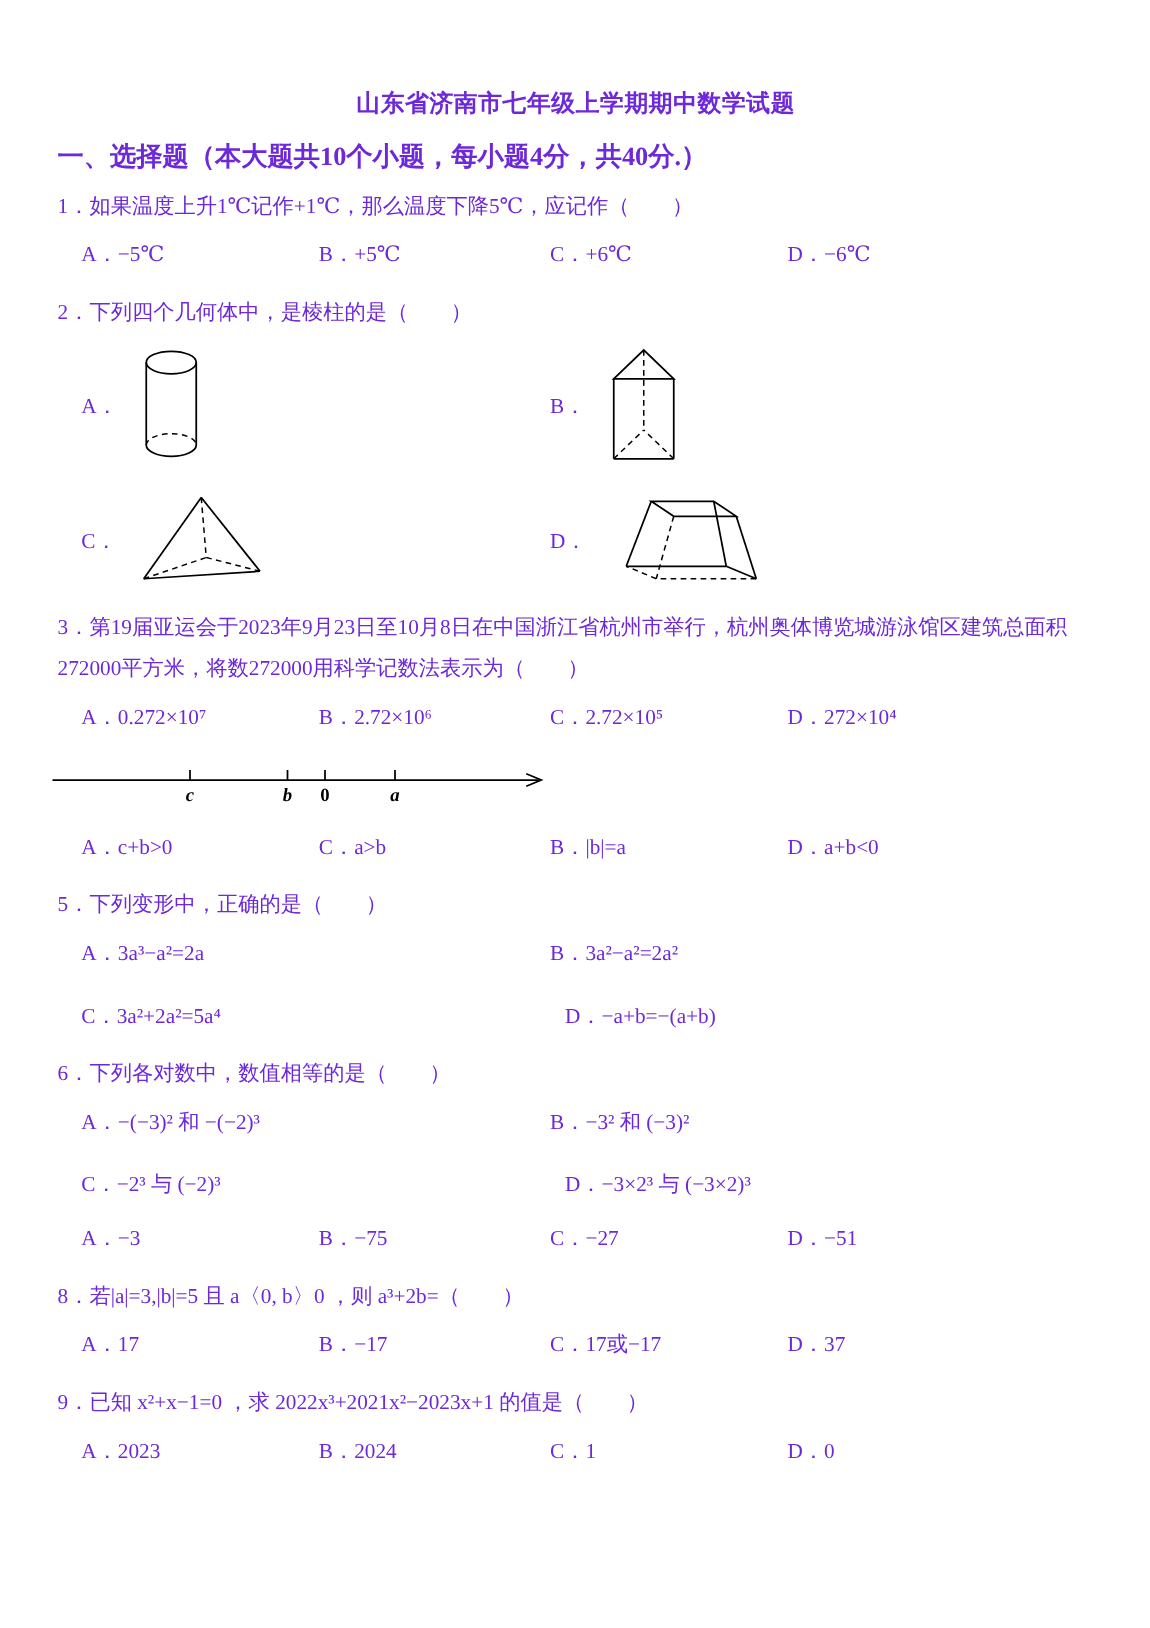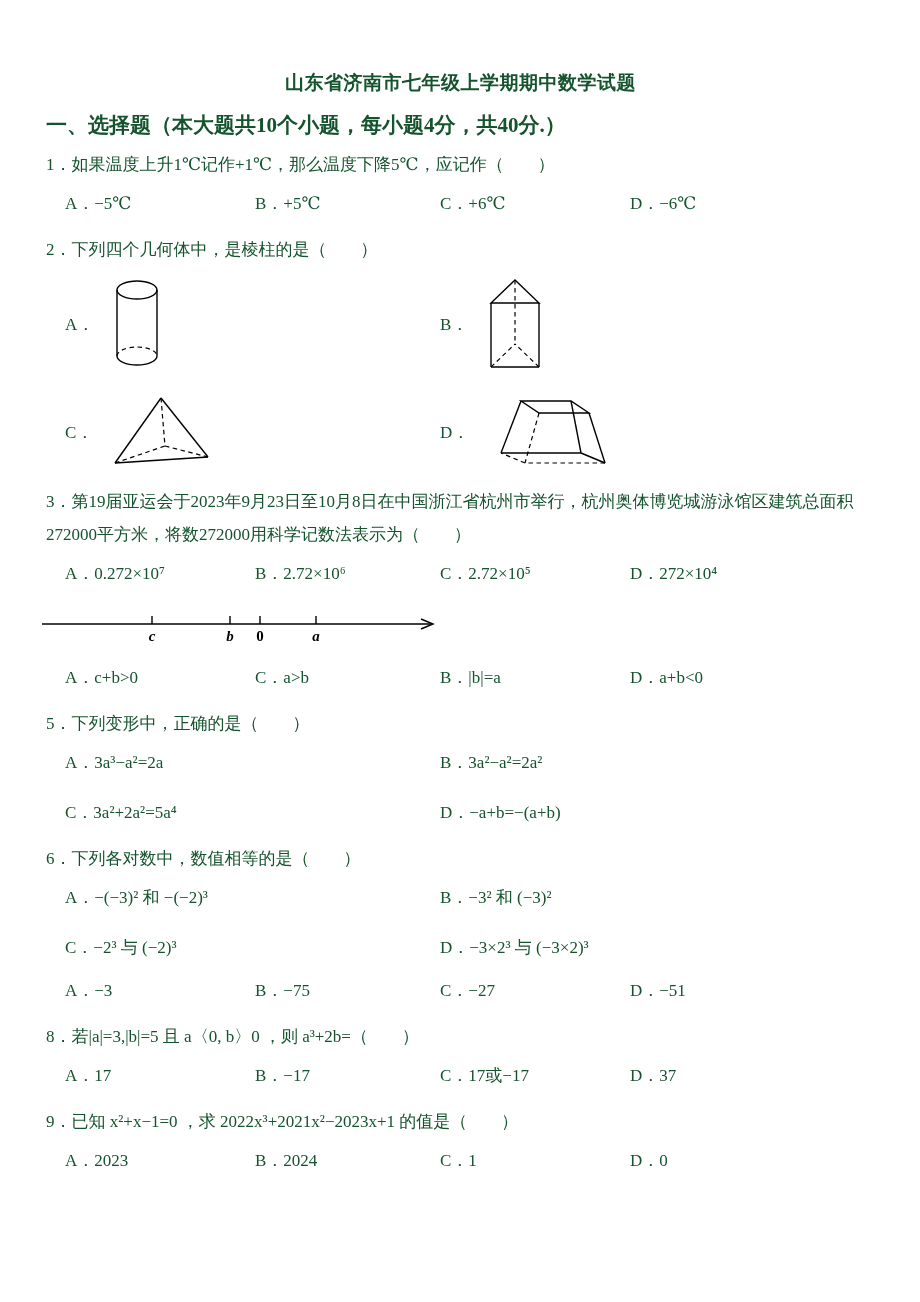--- a/index.html
+++ b/index.html
@@ -2,21 +2,21 @@
 <html><head>
 <meta charset="utf-8">
 <style>
   * { box-sizing: border-box; }
   html, body { margin: 0; padding: 0; background: #ffffff; }
   .page {
     position: relative;
     width: 920px;
     height: 1302px;
     background: #ffffff;
-    color: #14532d;
+    color: #6d28d9;
     font-family: "Liberation Serif", "DejaVu Serif", serif;
     font-size: 17px;
     padding: 70px 45px 0 46px;
     overflow: hidden;
   }
   .title {
     font-size: 19px;
     font-weight: 700;
     text-align: center;
     margin-bottom: 15px;
@@ -30,21 +30,21 @@
   .q { margin-bottom: 15px; }
   .stem { line-height: 33px; }
   .qnum { }
   .opts {
     display: flex;
     margin-top: 9px;
     padding-left: 19px;
     line-height: 28px;
     white-space: nowrap;
   }
-  .opts + .opts { margin-top: 22px; }
+  .opts + .opts { margin-top: 22px; gap: 12px; }
   .opts4 .opt:nth-child(1) { width: 190px; }
   .opts4 .opt:nth-child(2) { width: 185px; }
   .opts4 .opt:nth-child(3) { width: 190px; }
   .opts2 .opt:nth-child(1) { width: 375px; }
   .figrow {
     display: flex;
     align-items: center;
     padding-left: 19px;
     margin-top: 10px;
   }

